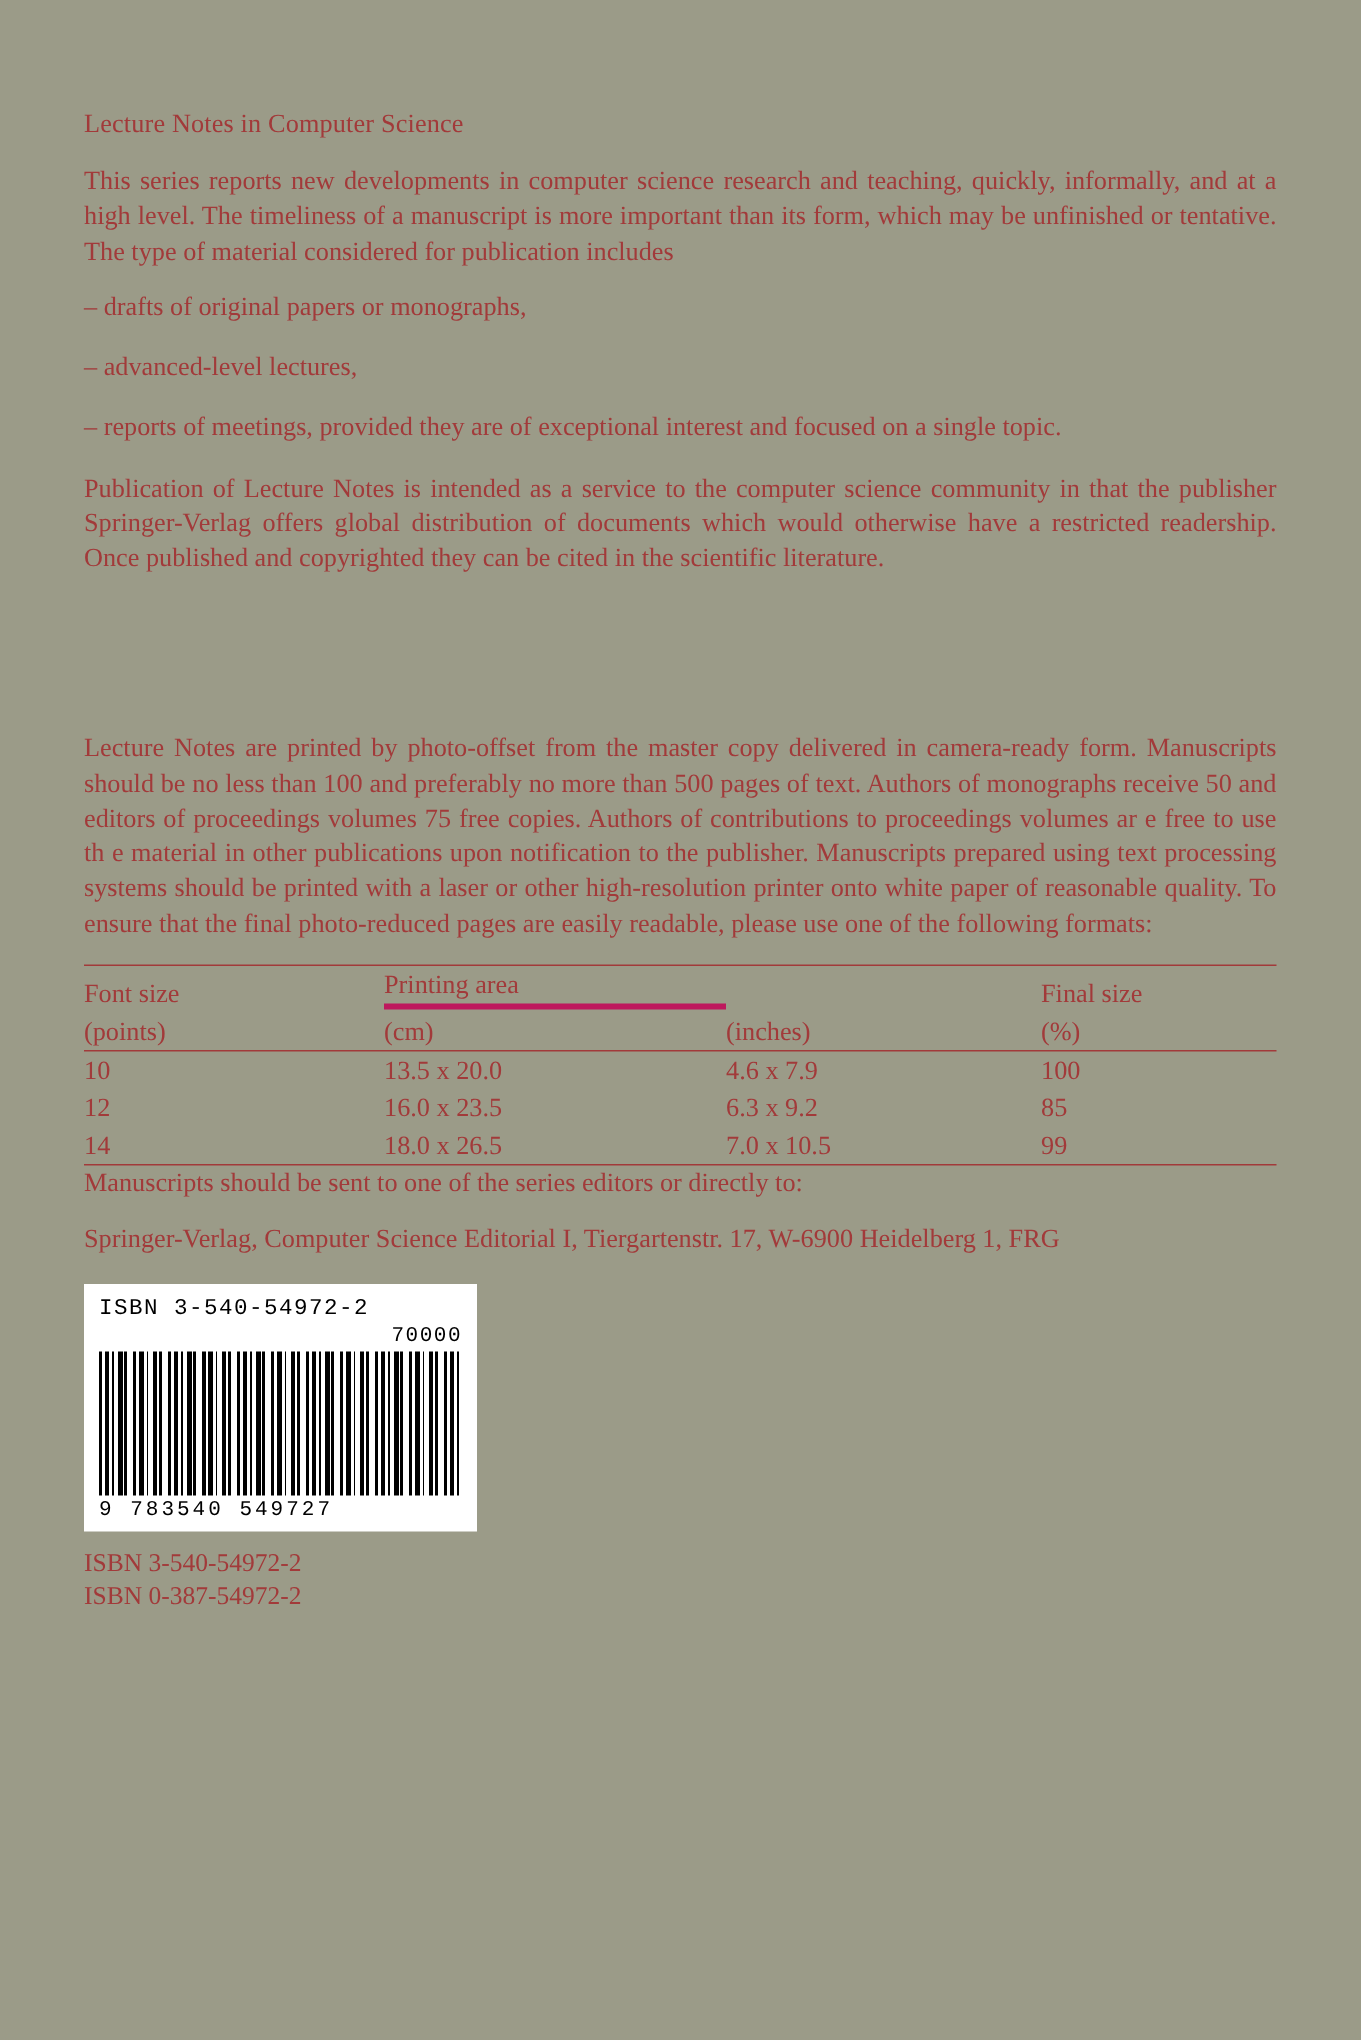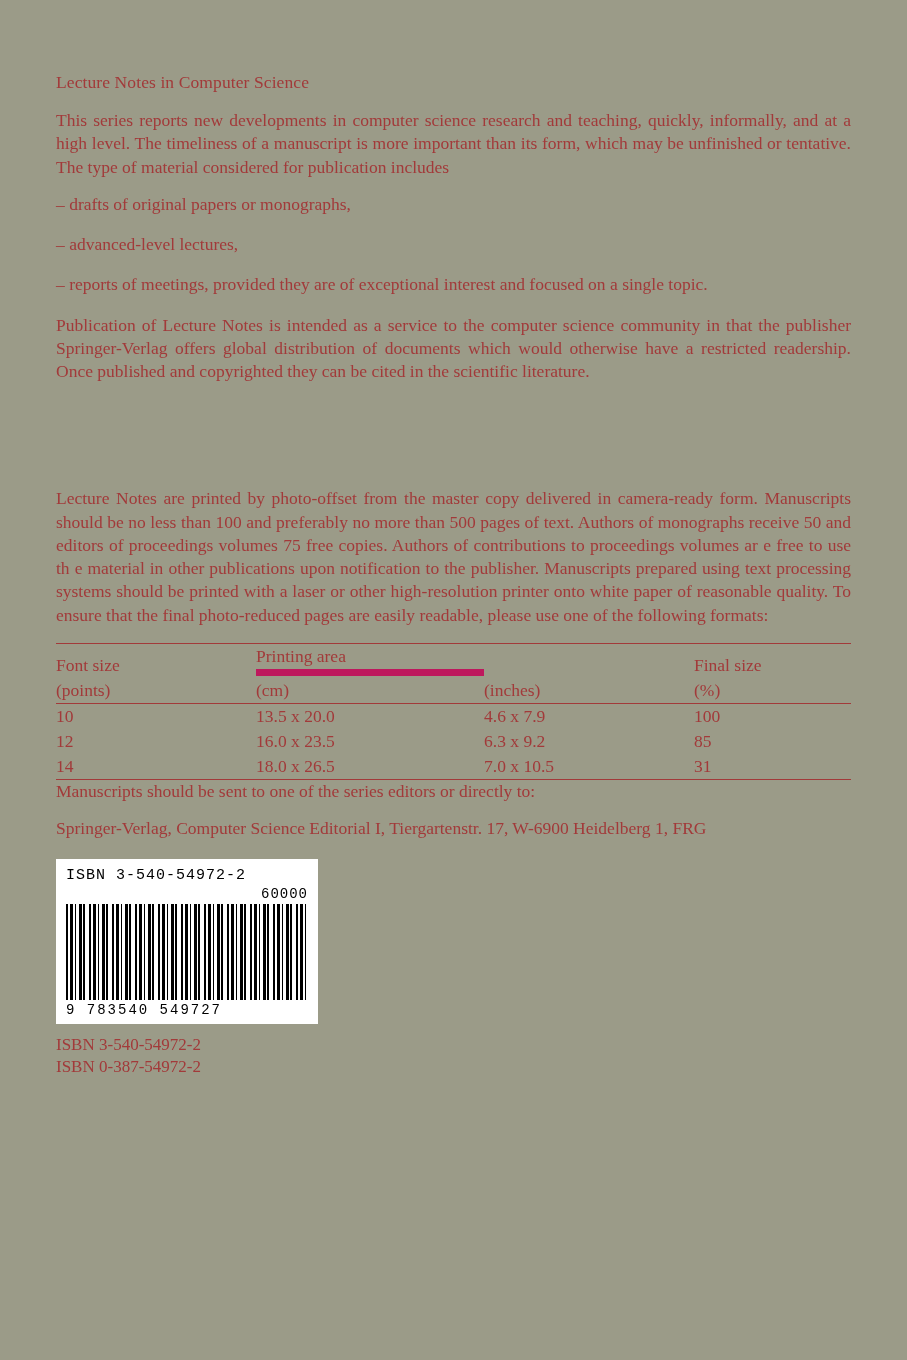--- a/index.html
+++ b/index.html
@@ -67,21 +67,21 @@
   }
   .col1 { width: 200px; }
   .col2 { width: 150px; }
   .col3 { width: 210px; }
   .col4 { width: auto; }
   .underline-cell {
     position: relative;
   }
   .hdr-underline {
     display: block;
-    border-bottom: 7px solid #be185d;
+    border-bottom: 4px solid #be185d;
     width: 228px;
     padding-bottom: 2px;
   }
   .rule-bottom {
     border-bottom: 1px solid #a23a3a;
   }
   .after-table {
     margin-top: 14px;
   }
   p.tight {
@@ -195,33 +195,33 @@
     <tr>
       <td>12</td>
       <td>16.0 x 23.5</td>
       <td>6.3 x 9.2</td>
       <td>85</td>
     </tr>
     <tr class="rule-bottom">
       <td>14</td>
       <td>18.0 x 26.5</td>
       <td>7.0 x 10.5</td>
-      <td>31</td>
+      <td>99</td>
     </tr>
   </tbody>
     </table>
 
 
   <p class="tight noindentjust">Manuscripts should be sent to one of the series editors or directly to:</p>
 
   <p class="tight noindentjust">Springer-Verlag, Computer Science Editorial I, Tiergartenstr. 17, W-6900 Heidelberg 1, FRG</p>
 
   <div class="barcode-wrap">
     <div class="barcode-isbn">ISBN 3-540-54972-2</div>
-    <div class="barcode-90000">60000</div>
+    <div class="barcode-90000">70000</div>
     <div class="bars"></div>
     <div class="barcode-digits">9  783540 549727</div>
   </div>
 
   <div class="isbn-lines">
     <div>ISBN 3-540-54972-2</div>
     <div>ISBN 0-387-54972-2</div>
   </div>
 
 </div>

